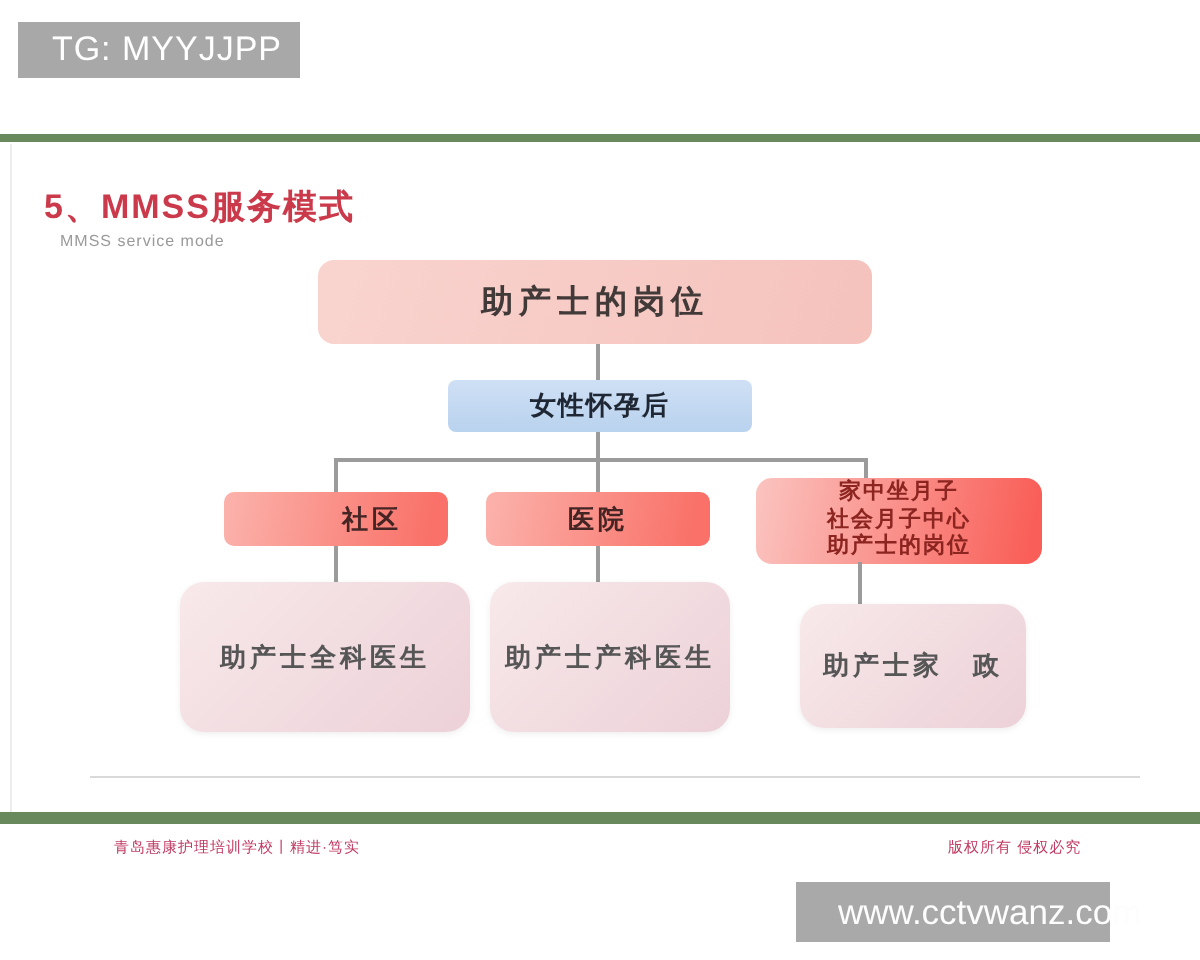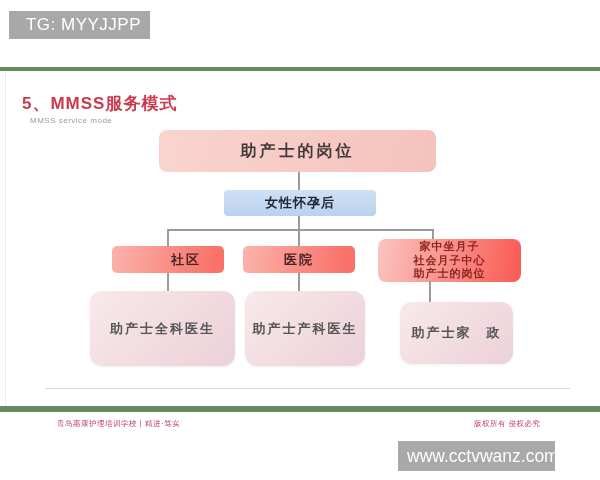--- a/index.html
+++ b/index.html
@@ -11,21 +11,21 @@
 
   
   .top-banner {
     left:9px; top:11px; width:141px; height:28px;
     background:#a8a8a8; color:#fff; font-size:17px; line-height:28px;
     padding-left:8px; letter-spacing:0.5px;text-align:center;
   }
   .watermark {
     left:398px; top:441px; width:157px; height:30px;
     background:#a9a9a9; color:#fdfdfd; font-size:17.5px; line-height:30px;
-    padding-left:9px;
+    padding-left:21px;
   }
 
   
   .green-top    { left:0; top:67px;  width:600px; height:4px; background:#67895c; }
   .green-bottom { left:0; top:406px; width:600px; height:6px; background:#67895c; }
   .slide-edge-left { left:5px; top:72px; width:1px; height:334px; background:#ededed; }
 
   
   .slide-title {
     left:22px; top:92px; font-size:17px; font-weight:bold; color:#cb3a4b; letter-spacing:1px;

